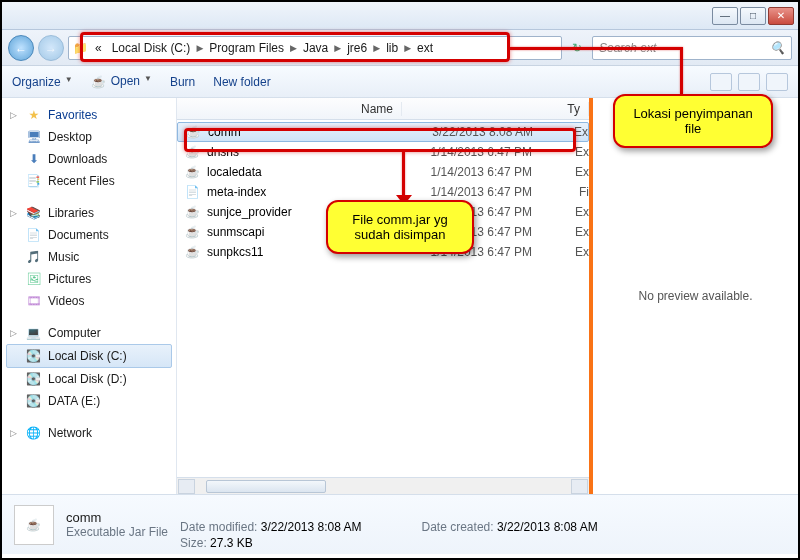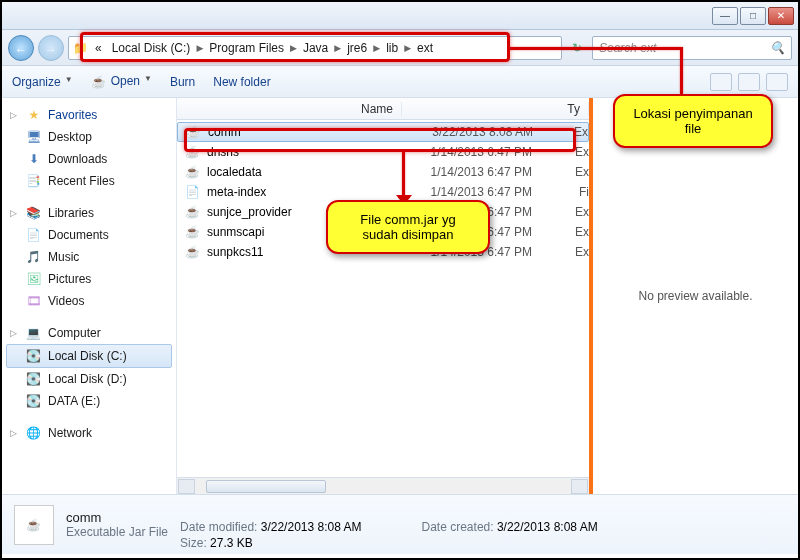--- a/index.html
+++ b/index.html
@@ -80,21 +80,21 @@
 .ico-net { color:#5a6e8a; }
 .ico-jar { color:#b86; }
 .ico-file { color:#888; }
 .ico-java { color:#e07b3c; }
 
 
 .anno-box-addr { position:absolute; left:78px; top:30px; width:430px; height:30px; border:3px solid #d40000; border-radius:4px; box-shadow: 0 0 4px rgba(212,0,0,.5); pointer-events:none; }
 .anno-box-file { position:absolute; left:182px; top:126px; width:392px; height:24px; border:3px solid #d40000; border-radius:4px; box-shadow: 0 0 4px rgba(212,0,0,.5); pointer-events:none; }
 .callout { position:absolute; background:#ffff33; border:2px solid #d40000; border-radius:12px; padding:10px 14px; text-align:center; color:#000; font-size:13px; box-shadow: 2px 3px 6px rgba(0,0,0,.4); }
 .callout.c1 { left:611px; top:92px; width:160px; }
-.callout.c2 { left:324px; top:198px; width:164px; }
+.callout.c2 { left:324px; top:198px; width:148px; }
 .arrow-line { position:absolute; background:#d40000; box-shadow:0 0 2px rgba(212,0,0,.6); }
 .arrow-head { position:absolute; width:0; height:0; }
 </style>
 </head>
 <body>
 
 <div class="titlebar">
   <div class="winbtn">—</div>
   <div class="winbtn">□</div>
   <div class="winbtn close">✕</div>

